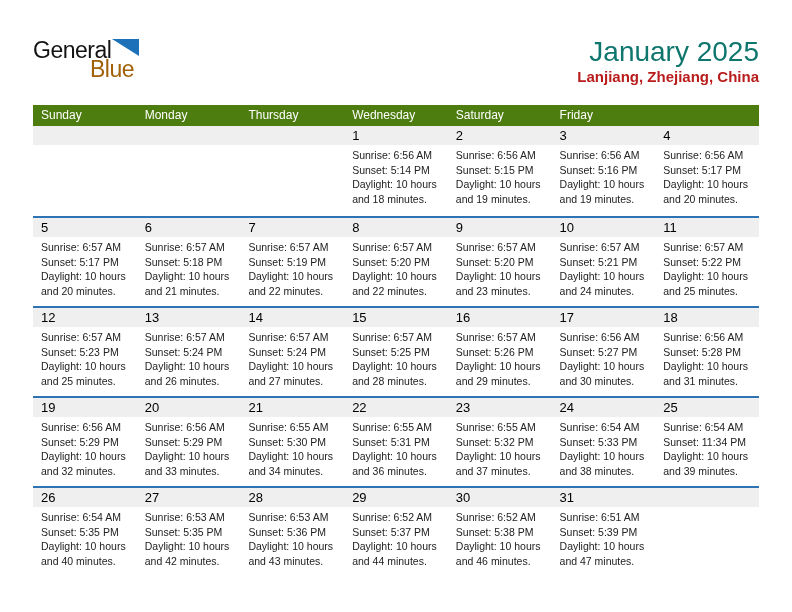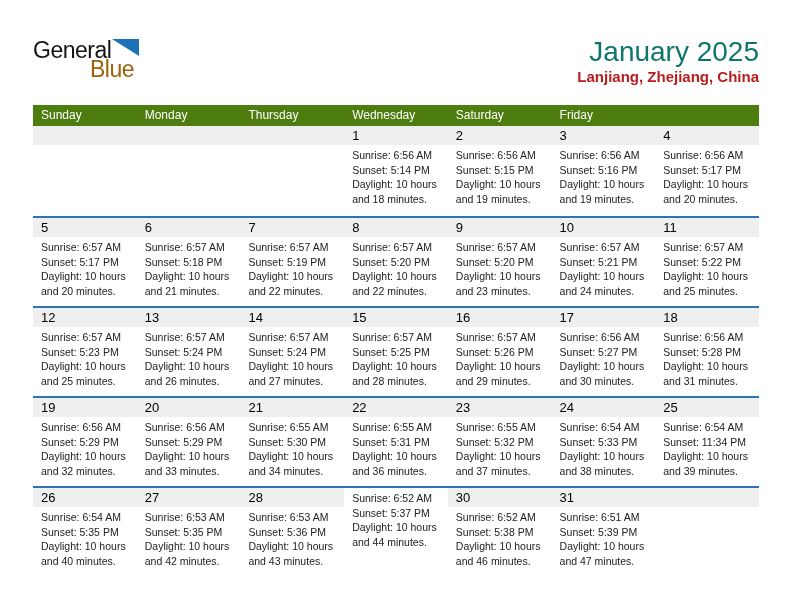--- a/index.html
+++ b/index.html
@@ -350,20 +350,21 @@
           <div class="day-cell">
             <div class="num-band">28</div>
             <div class="day-details">
               <div class="detail-line">Sunrise: 6:53 AM</div>
               <div class="detail-line">Sunset: 5:36 PM</div>
               <div class="detail-line">Daylight: 10 hours</div>
               <div class="detail-line">and 43 minutes.</div>
             </div>
           </div>
           <div class="day-cell">
+            <div class="num-band">29</div>
             <div class="day-details">
               <div class="detail-line">Sunrise: 6:52 AM</div>
               <div class="detail-line">Sunset: 5:37 PM</div>
               <div class="detail-line">Daylight: 10 hours</div>
               <div class="detail-line">and 44 minutes.</div>
             </div>
           </div>
           <div class="day-cell">
             <div class="num-band">30</div>
             <div class="day-details">

